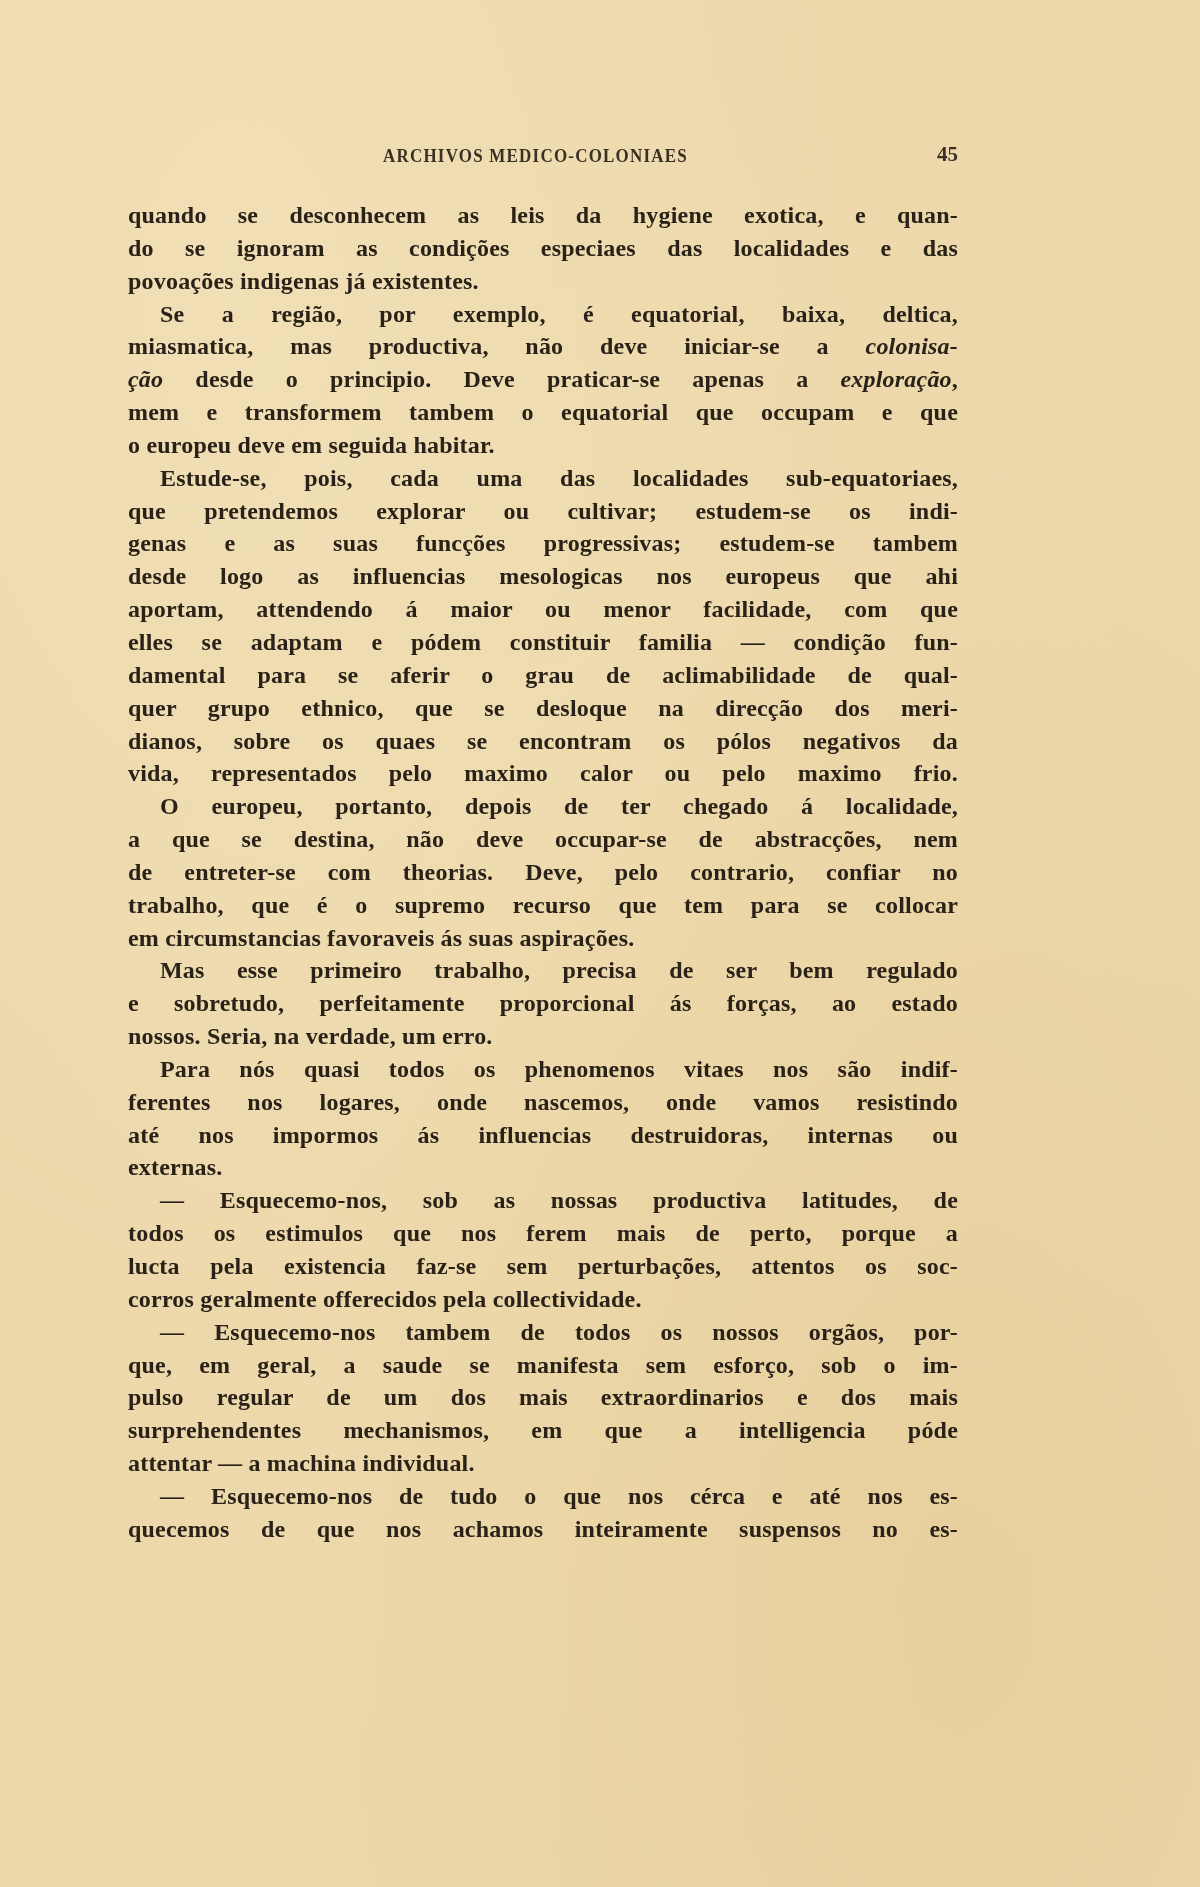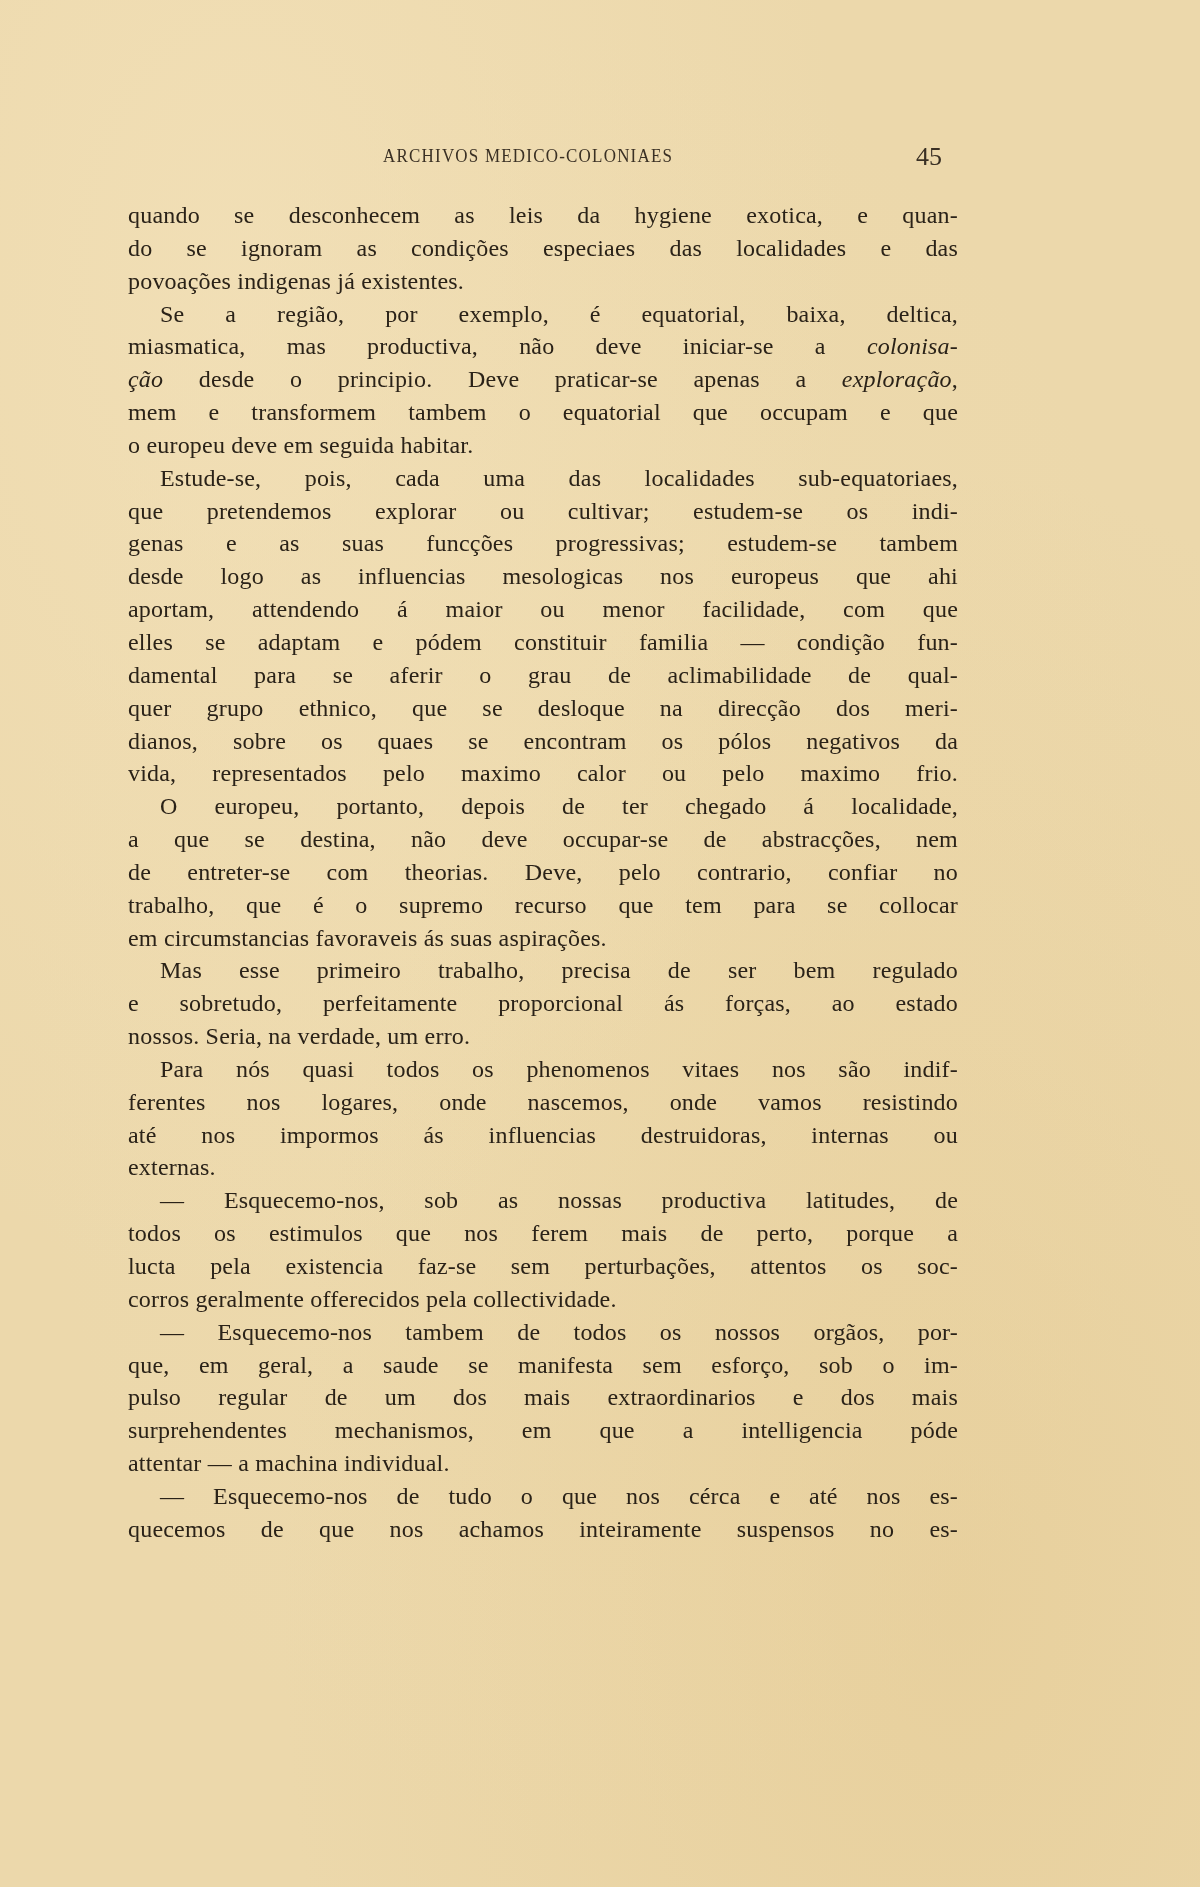--- a/index.html
+++ b/index.html
@@ -18,20 +18,21 @@
         radial-gradient(ellipse at 50% 50%, rgba(240,222,178,0.35) 0%, rgba(240,222,178,0) 70%);
       font-family: "DejaVu Serif", "Liberation Serif", serif;
       color: #2a2218;
     }
     .page {
       position: absolute;
       left: 0;
       top: 0;
       width: 1200px;
       height: 1887px;
+      font-weight: bold;
     }
     .running-head {
       position: absolute;
       top: 142px;
       left: 128px;
       width: 830px;
       height: 28px;
     }
     .running-title {
       position: absolute;
@@ -39,24 +40,24 @@
       top: 4px;
       font-family: "Liberation Serif", "DejaVu Serif", serif;
       font-size: 17px;
       letter-spacing: 1.2px;
       color: #3a3024;
       white-space: nowrap;
       transform: scaleY(1.15);
     }
     .page-number {
       position: absolute;
-      right: 16px;
+      right: 0px;
       top: 0px;
       font-family: "Liberation Serif", "DejaVu Serif", serif;
-      font-size: 26px;
+      font-size: 21px;
       color: #3a3024;
     }
     .body-text {
       position: absolute;
       left: 128px;
       top: 199px;
       width: 830px;
     }
     .line {
       display: block;

